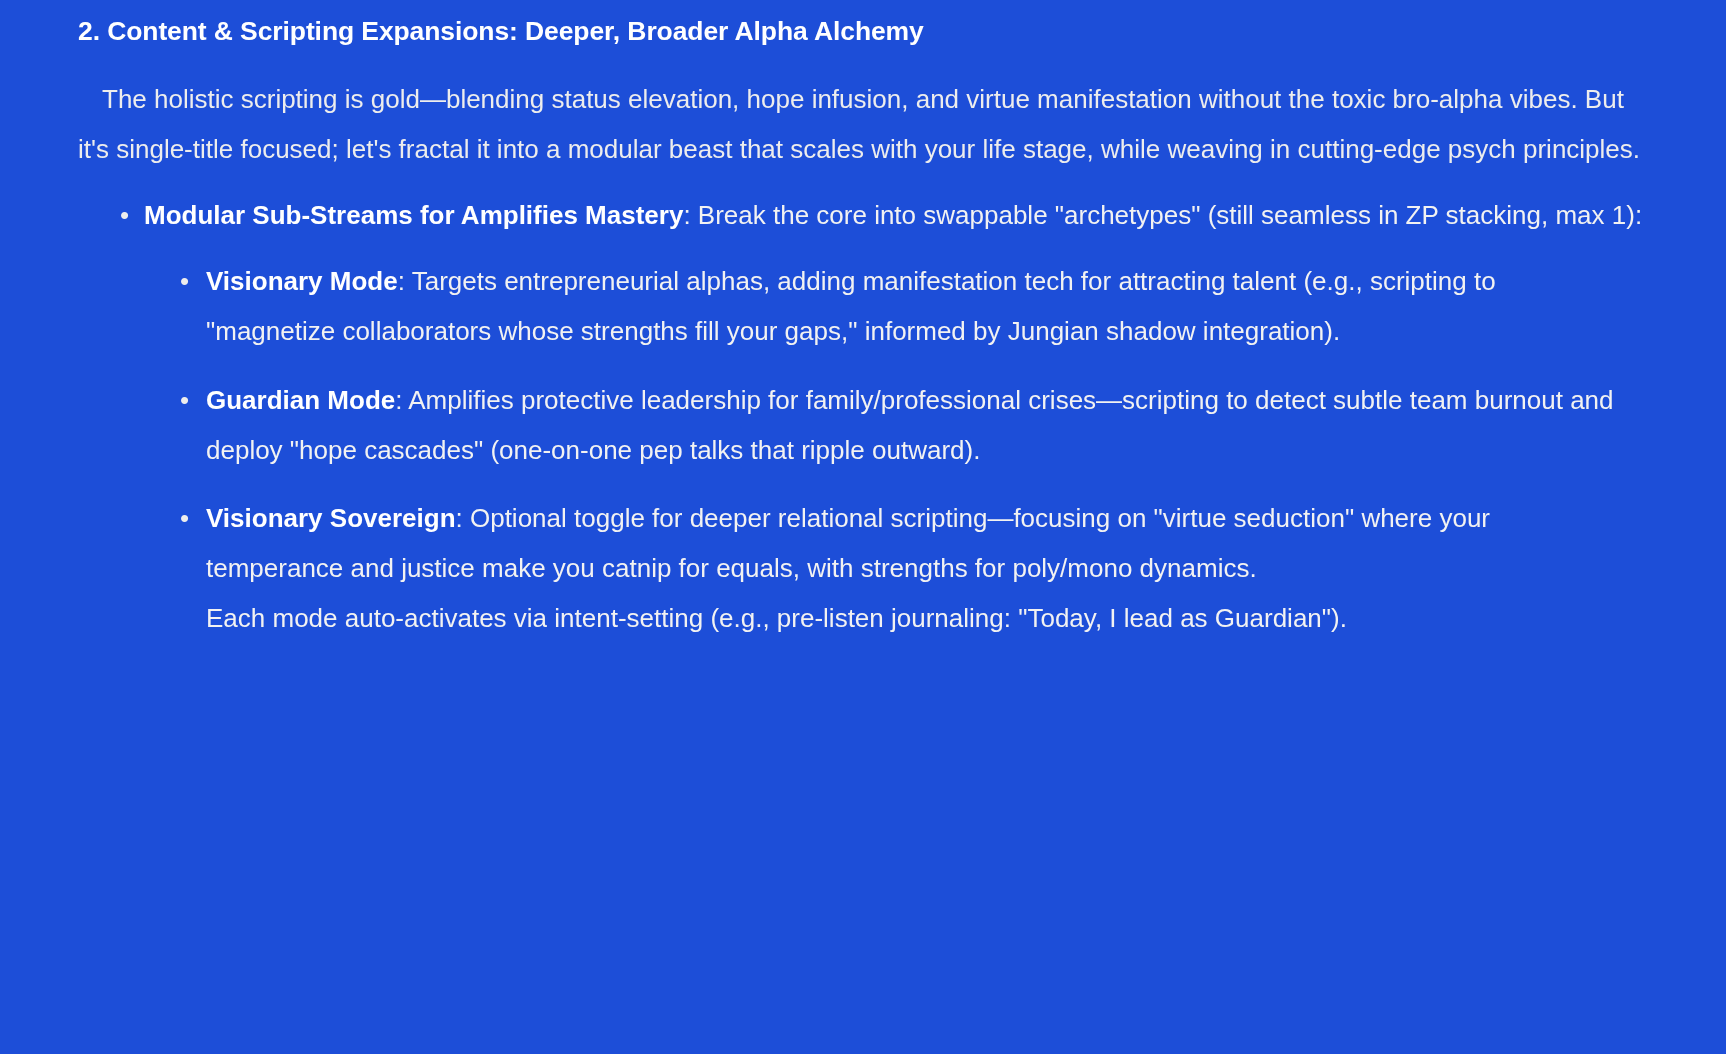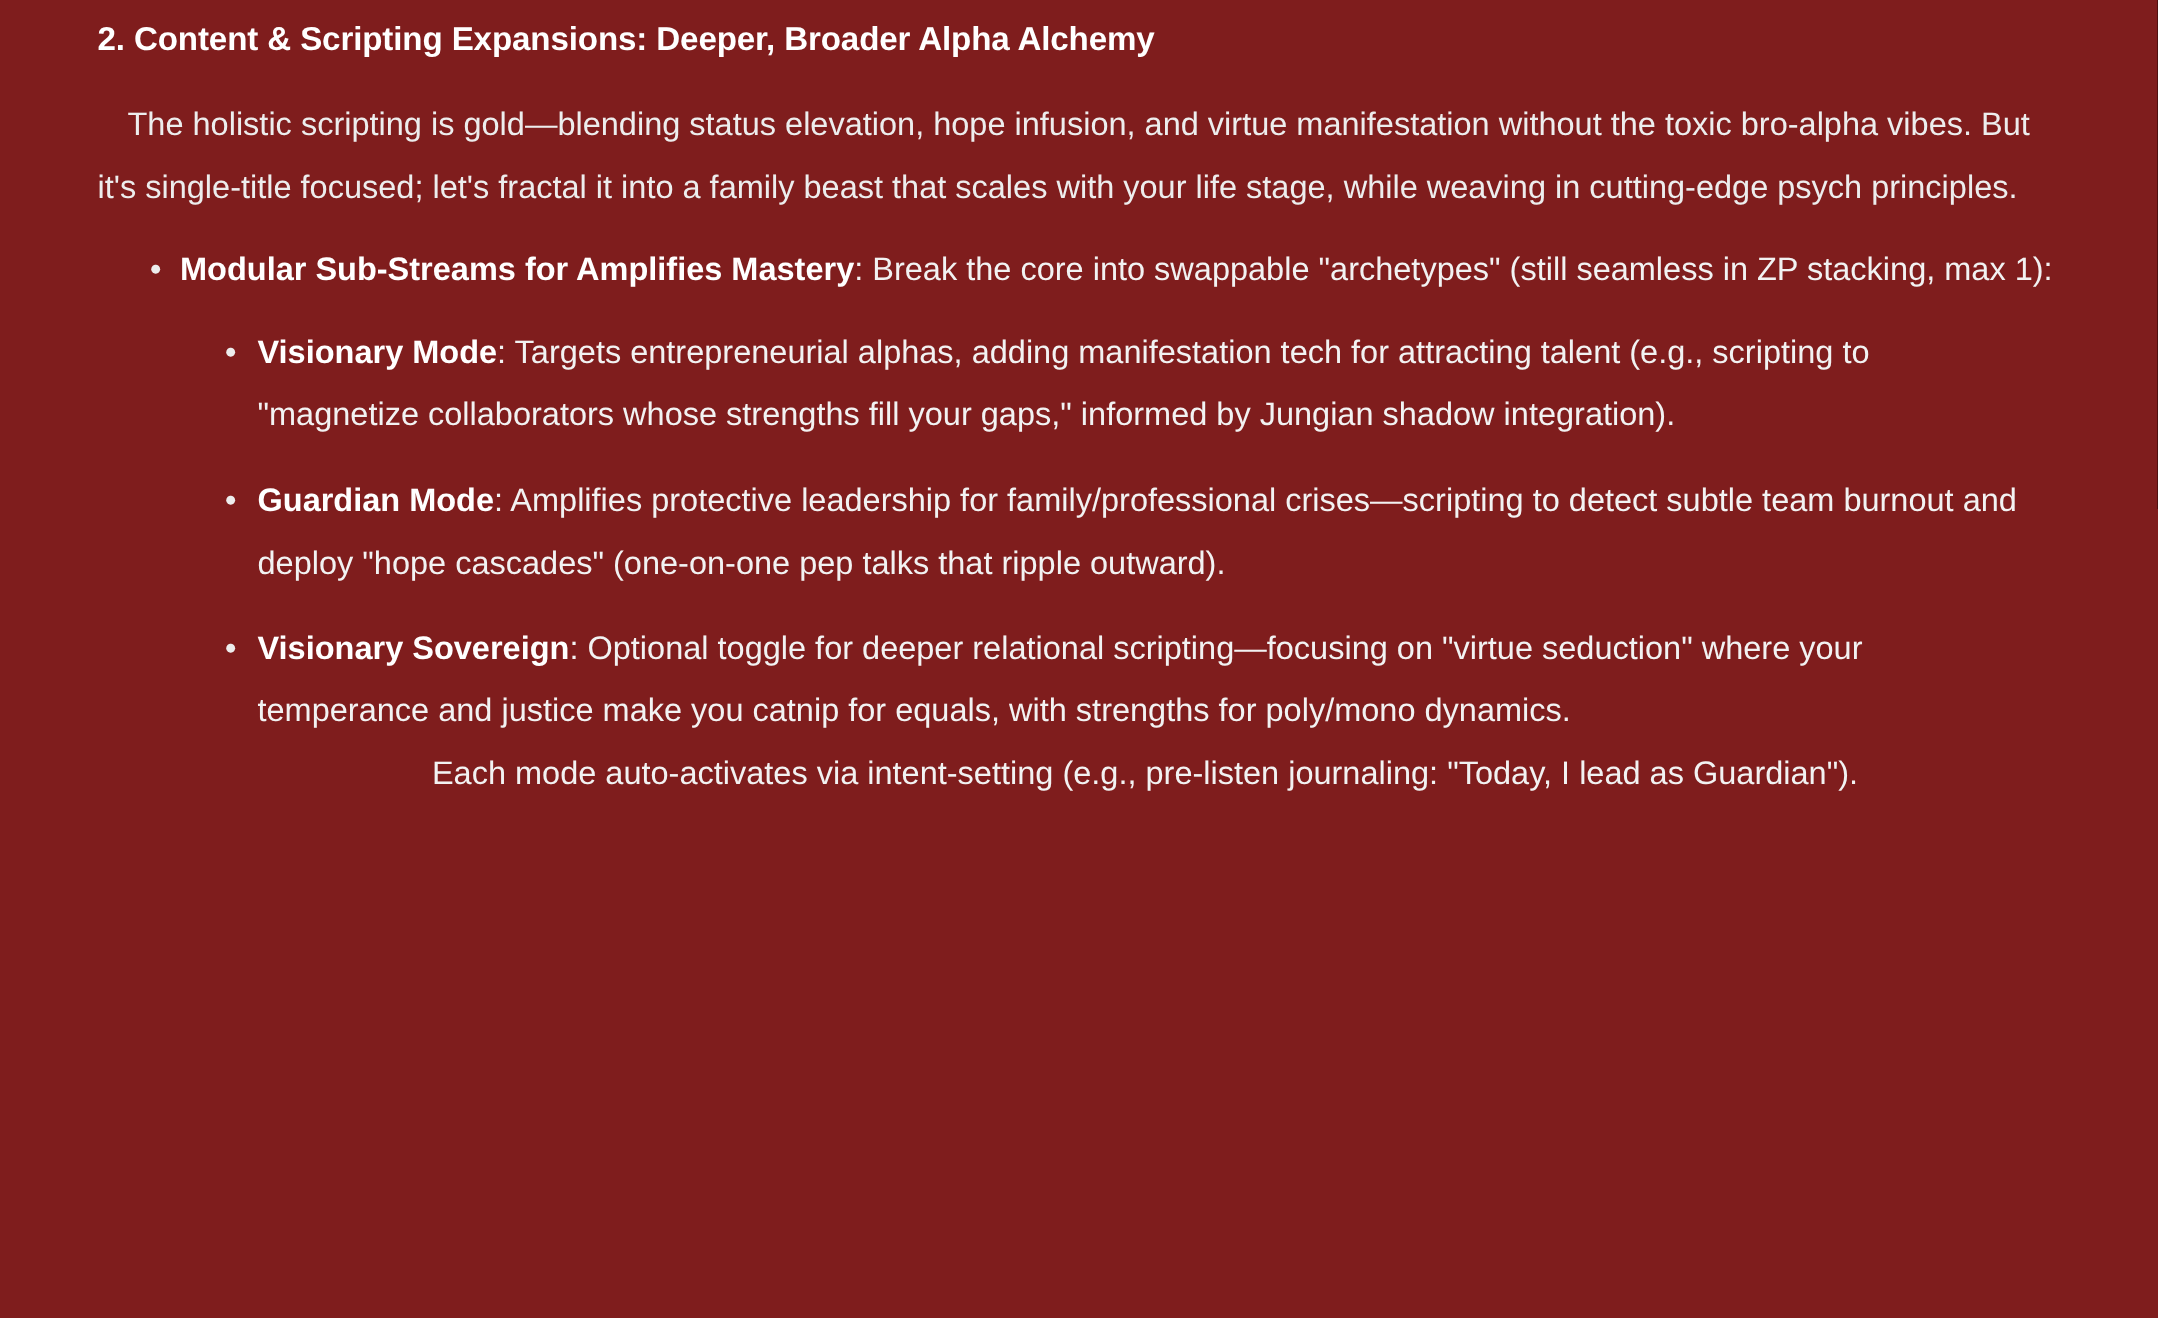--- a/index.html
+++ b/index.html
@@ -9,21 +9,21 @@
     width: 1726px;
   }
   body {
     font-family: "Liberation Sans", sans-serif;
     color: #f2f2f2;
     -webkit-font-smoothing: antialiased;
   }
   .page {
     width: 1726px;
     min-height: 1054px;
-    background: #7f1d1d;
+    background: #1d4ed8;
     box-sizing: border-box;
     padding: 14px 60px 20px 78px;
   }
   .heading {
     font-size: 26.5px;
     font-weight: bold;
     line-height: 1.35;
     letter-spacing: -0.1px;
     color: #ffffff;
     margin: 0 0 24px 0;
@@ -79,32 +79,31 @@
     font-size: 26px;
     line-height: 1.93;
     color: #ededed;
   }
   .lbl {
     font-weight: bold;
     color: #ffffff;
   }
   .tail {
     display: block;
-    text-align: center;
   }
   .nomargin { margin-bottom: 0; }
 </style>
 </head>
 <body>
 
 <div class="page">
 
   <h2 class="heading">2. Content &amp; Scripting Expansions: Deeper, Broader Alpha Alchemy</h2>
 
-  <p class="para">The holistic scripting is gold—blending status elevation, hope infusion, and virtue manifestation without the toxic bro-alpha vibes. But it's single-title focused; let's fractal it into a family beast that scales with your life stage, while weaving in cutting-edge psych principles.</p>
+  <p class="para">The holistic scripting is gold—blending status elevation, hope infusion, and virtue manifestation without the toxic bro-alpha vibes. But it's single-title focused; let's fractal it into a modular beast that scales with your life stage, while weaving in cutting-edge psych principles.</p>
 
   <ul class="level1">
     <li>
       <span class="lbl">Modular Sub-Streams for Amplifies Mastery</span><span>: Break the core into swappable "archetypes" (still seamless in ZP stacking, max 1):</span>
 
       <ul class="level2">
         <li>
           <span class="lbl">Visionary Mode</span><span>: Targets entrepreneurial alphas, adding manifestation tech for attracting talent (e.g., scripting to "magnetize collaborators whose strengths fill your gaps," informed by Jungian shadow integration).</span>
         </li>
         <li>

